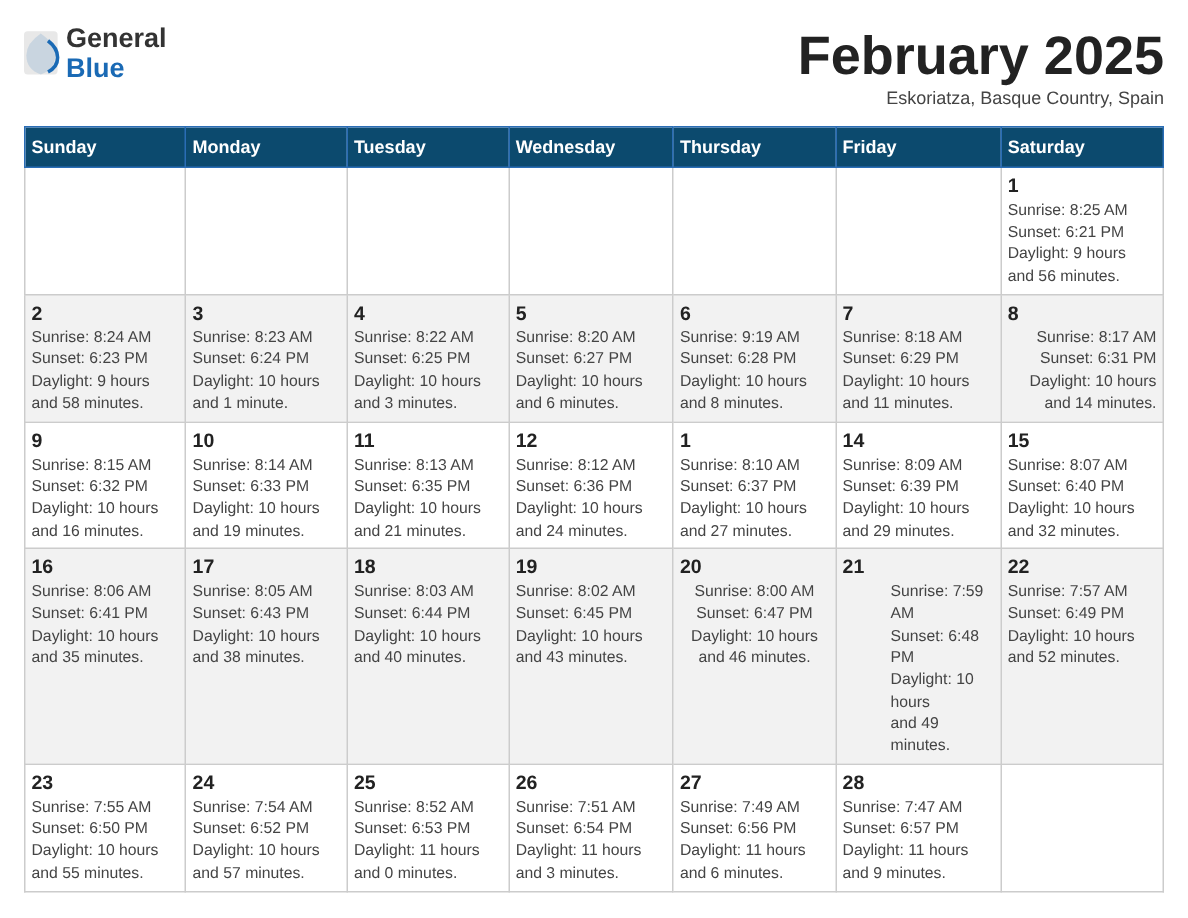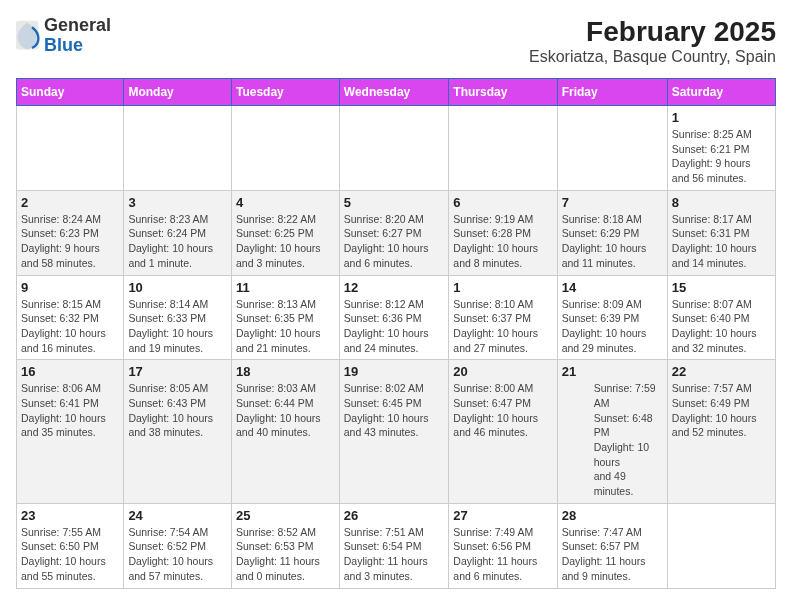--- a/index.html
+++ b/index.html
@@ -33,36 +33,36 @@
     .logo-icon {
       width: 24px;
       height: 32px;
       margin-right: 4px;
       position: relative;
     }
     .title-block {
       text-align: right;
     }
     .title-block h1 {
-      font-size: 28px;
+      font-size: 36px;
       font-weight: bold;
       color: #222;
     }
     .title-block h2 {
-      font-size: 16px;
+      font-size: 12px;
       font-weight: normal;
       color: #444;
     }
     table {
       width: 100%;
       border-collapse: collapse;
       font-size: 11px;
     }
     thead tr {
-      background-color: #d946ef;
+      background-color: #0c4a6e;
       color: #fff;
     }
     thead th {
       padding: 6px 4px;
       text-align: left;
       font-size: 12px;
       font-weight: bold;
       border: 1px solid #2a6db5;
     }
     tbody tr {
@@ -184,21 +184,21 @@
         </td>
         <td>
           <span class="day-number">7</span>
           <div class="day-info" style="white-space: pre-line;">Sunrise: 8:18 AM
 Sunset: 6:29 PM
 Daylight: 10 hours
 and 11 minutes.</div>
         </td>
         <td>
           <span class="day-number">8</span>
-          <div class="day-info" style="white-space: pre-line;">Sunrise: 8:17 AM
+          <div class="day-info" style="white-space: pre-line; text-align: right;">Sunrise: 8:17 AM
 Sunset: 6:31 PM
 Daylight: 10 hours
 and 14 minutes.</div>
         </td>
       </tr>
       <tr>
         <td>
           <span class="day-number">9</span>
           <div class="day-info" style="white-space: pre-line;">Sunrise: 8:15 AM
 Sunset: 6:32 PM
@@ -272,21 +272,21 @@
         </td>
         <td>
           <span class="day-number">19</span>
           <div class="day-info" style="white-space: pre-line;">Sunrise: 8:02 AM
 Sunset: 6:45 PM
 Daylight: 10 hours
 and 43 minutes.</div>
         </td>
         <td>
           <span class="day-number">20</span>
-          <div class="day-info" style="white-space: pre-line;">Sunrise: 8:00 AM
+          <div class="day-info" style="white-space: pre-line; text-align: center;">Sunrise: 8:00 AM
 Sunset: 6:47 PM
 Daylight: 10 hours
 and 46 minutes.</div>
         </td>
         <td>
           <span class="day-number">21</span>
           <div class="day-info" style="white-space: pre-line; margin-left: 32px;">Sunrise: 7:59 AM
 Sunset: 6:48 PM
 Daylight: 10 hours
 and 49 minutes.</div>

